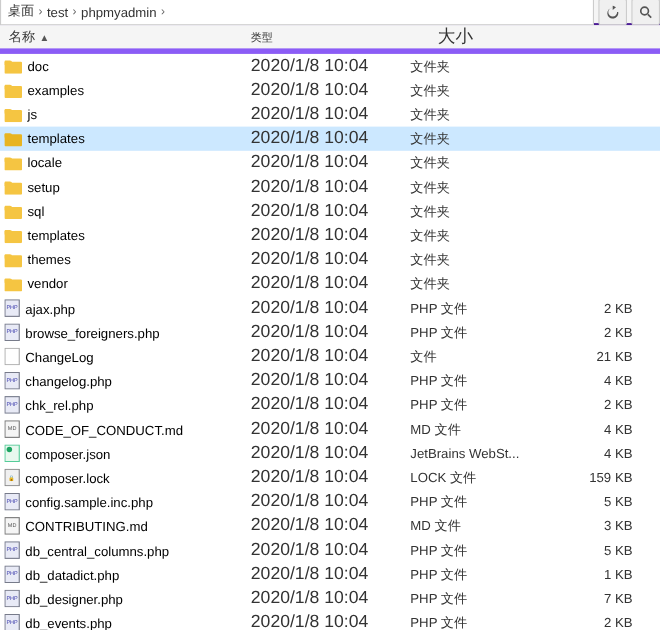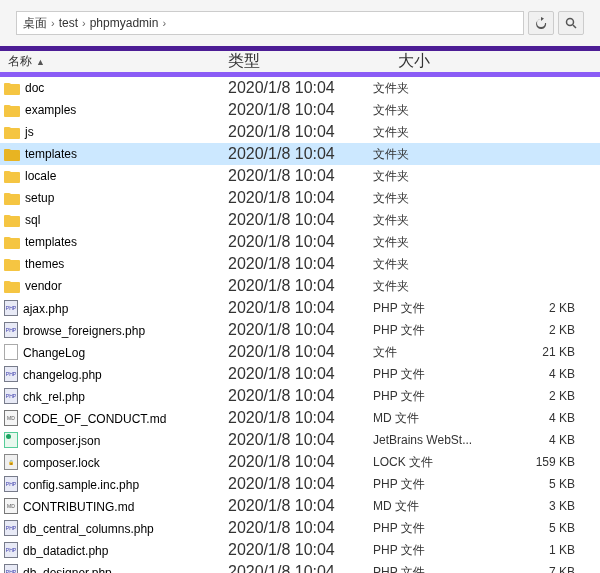--- a/index.html
+++ b/index.html
@@ -16,24 +16,24 @@
       height: 573px;
       background: #fff;
       display: flex;
       flex-direction: column;
     }
     
     .address-bar {
       display: flex;
       align-items: center;
       background: #f5f5f5;
-      border-bottom: 5px solid #4c1d95;
-      padding: 4px 16px;
+      border-bottom: 2px solid #4c1d95;
+      padding: 4px 0;
       gap: 4px;
-      height: 51px;
+      height: 23px;
     }
     .breadcrumb-container {
       display: flex;
       align-items: center;
       flex: 1;
       background: #fff;
       border: 1px solid #ccc;
       height: 24px;
       padding: 0 6px;
       gap: 2px;
@@ -79,21 +79,21 @@
       font-size: 12px;
       color: #333;
       cursor: pointer;
       padding: 0 4px;
     }
     .col-name .sort-arrow {
       font-size: 9px;
       color: #555;
     }
     .col-date { width: 145px; font-size: 12px; color: #333; padding: 0 4px; }
-    .col-type { width: 130px; font-size: 16px; color: #333; padding: 0 4px; }
+    .col-type { width: 130px; font-size: 10px; color: #333; padding: 0 4px; }
     .col-size { width: 80px; font-size: 16px; color: #333; padding: 0 4px; text-align: right; }
 
     
     .file-list {
       flex: 1;
       overflow-y: auto;
       background: #fff;
     }
     .file-row {
       display: flex;

